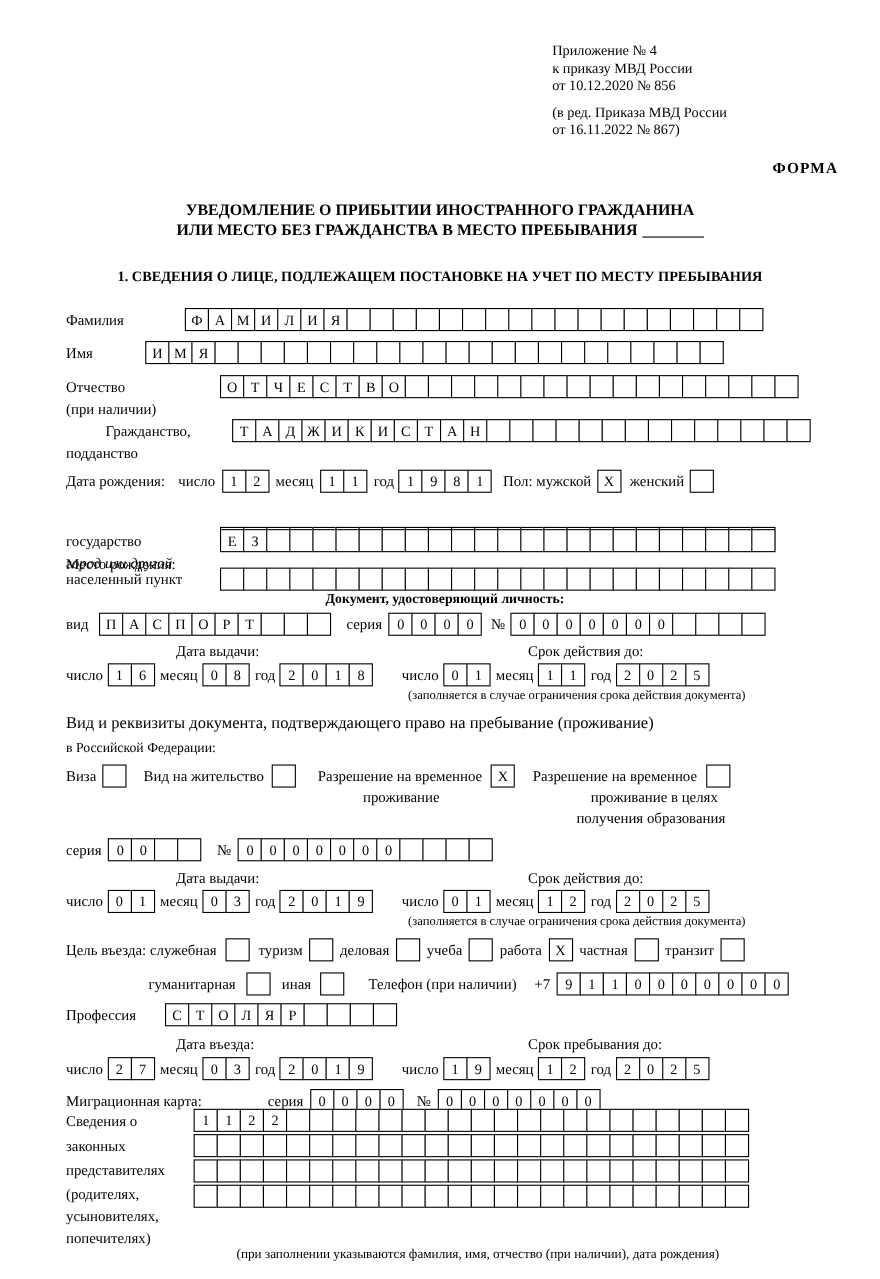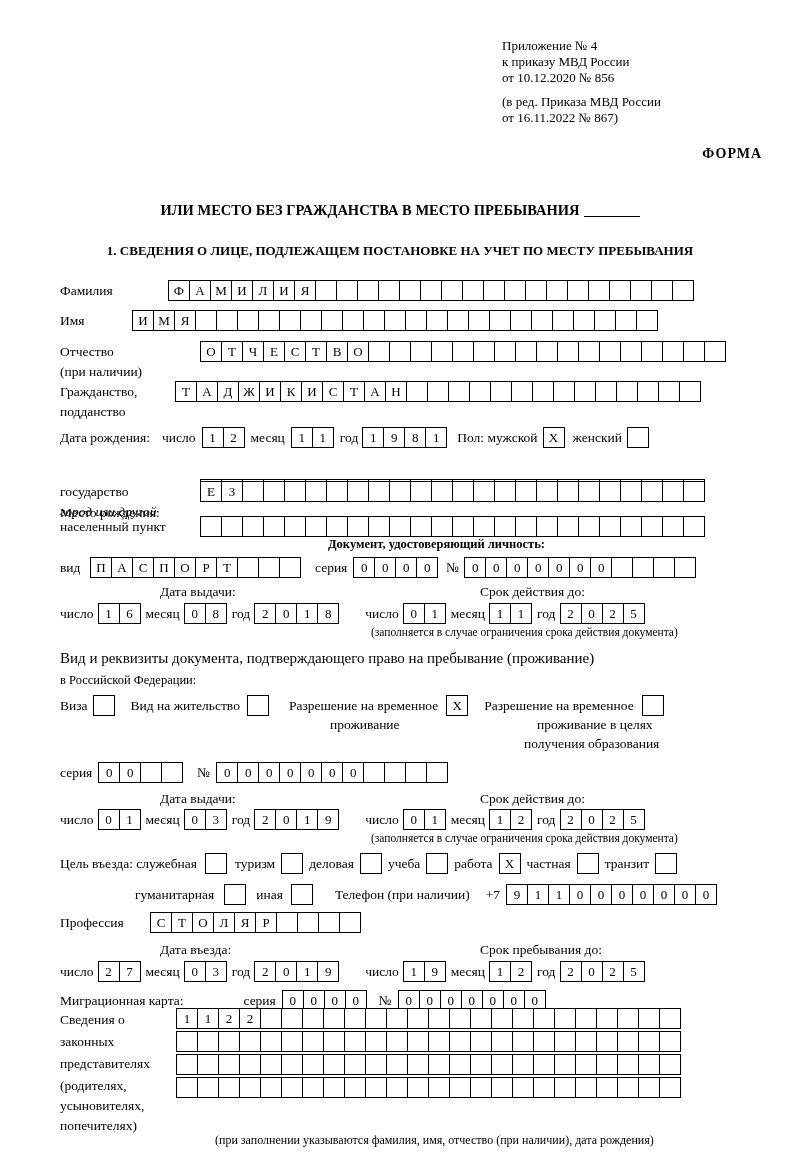--- a/index.html
+++ b/index.html
@@ -57,21 +57,21 @@
     <span class="l">к приказу МВД России</span>
     <span class="l">от 10.12.2020 № 856</span>
     <div class="gap"></div>
     <span class="l">(в ред. Приказа МВД России</span>
     <span class="l">от 16.11.2022 № 867)</span>
   </div>
 
   <div class="forma">ФОРМА</div>
 
   <div class="title">
-    <br>
+    <span>УВЕДОМЛЕНИЕ О ПРИБЫТИИ ИНОСТРАННОГО ГРАЖДАНИНА</span><br>
     <span>ИЛИ МЕСТО БЕЗ ГРАЖДАНСТВА В МЕСТО ПРЕБЫВАНИЯ</span><span class="u"></span>
   </div>
 
   <div class="section1">1. СВЕДЕНИЯ О ЛИЦЕ, ПОДЛЕЖАЩЕМ ПОСТАНОВКЕ НА УЧЕТ ПО МЕСТУ ПРЕБЫВАНИЯ</div>
 
   <div class="row" style="left:60px;top:280px;gap:36px;">
     <span class="lbl" style="width:72px;display:inline-block;">Фамилия</span>
     <span class="cells" id="surname-cells">
         <span class="cell">Ф</span>
         <span class="cell">А</span>
@@ -160,21 +160,21 @@
         <span class="cell"></span>
         <span class="cell"></span>
         <span class="cell"></span>
       </span>
   </div>
   <div class="row" style="left:60px;top:364px;">
     <span class="lbl">(при наличии)</span>
   </div>
 
   <div class="row" style="left:60px;top:381px;">
-    <span class="lbl" style="width:115px;display:inline-block;">Гражданство,</span>
+    <span class="lbl" style="width:115px;display:inline-block;margin-left:36px;">Гражданство,</span>
     <span class="cells" id="cit-cells">
         <span class="cell">Т</span>
         <span class="cell">А</span>
         <span class="cell">Д</span>
         <span class="cell">Ж</span>
         <span class="cell">И</span>
         <span class="cell">К</span>
         <span class="cell">И</span>
         <span class="cell">С</span>
         <span class="cell">Т</span>
@@ -309,21 +309,21 @@
         <span class="cell"></span>
         <span class="cell"></span>
         <span class="cell"></span>
         <span class="cell"></span>
         <span class="cell"></span>
         <span class="cell"></span>
         <span class="cell"></span>
       </span>
   </div>
 
-  <div class="row" style="left:296px;top:537px;margin-left:32px;">
+  <div class="row" style="left:296px;top:537px;">
     <span class="lbl b" style="font-size:12.5px;">Документ, удостоверяющий личность:</span>
   </div>
   <div class="row" style="left:60px;top:557px;">
     <span class="lbl" style="width:30px;display:inline-block;">вид</span>
     <span class="cells" id="dockind">
         <span class="cell">П</span>
         <span class="cell">А</span>
         <span class="cell">С</span>
         <span class="cell">П</span>
         <span class="cell">О</span>

